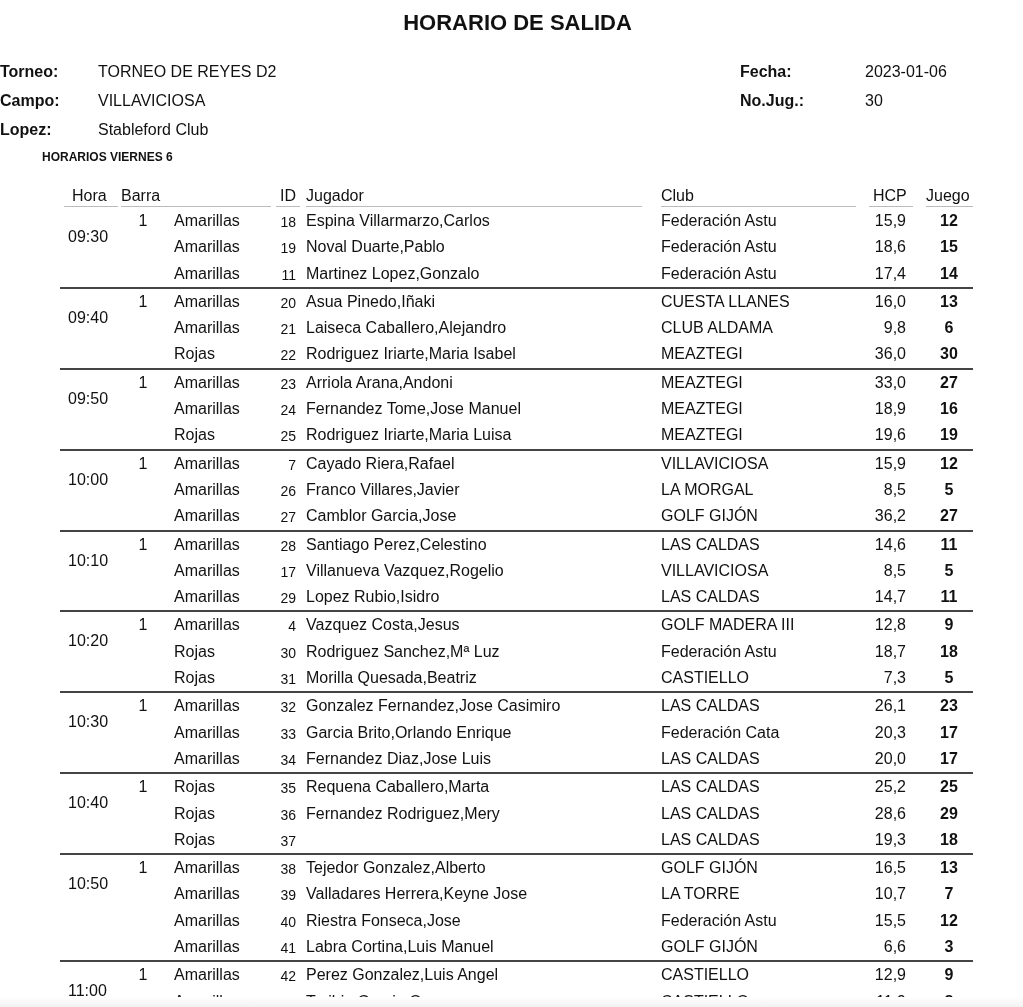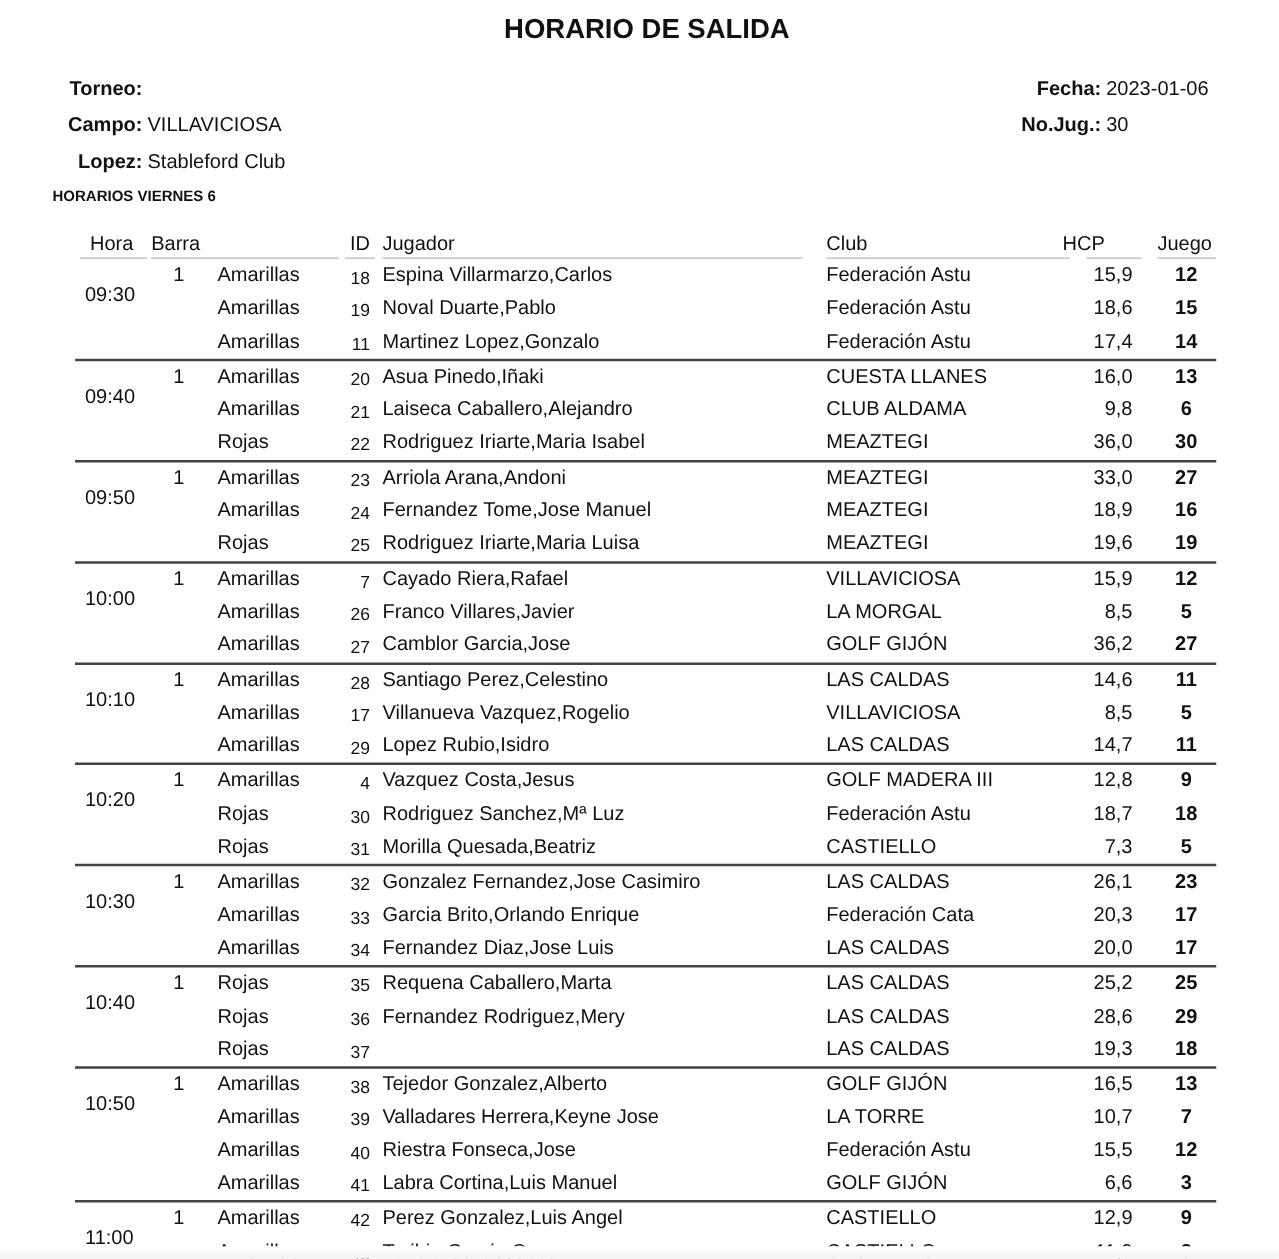--- a/index.html
+++ b/index.html
@@ -2,21 +2,21 @@
 <html><head>
 <meta charset="utf-8">
 <style>
   html, body { margin: 0; padding: 0; background: #ffffff; }
   body { width: 1023px; height: 1007px; position: relative; overflow: hidden;
          font-family: "Liberation Sans", sans-serif; color: #111; }
   .title { position: absolute; left: 0; top: 10px; width: 1035px; text-align: center;
            font-size: 22px; font-weight: bold; }
   .meta { position: absolute; font-size: 16px; line-height: 29px; }
   .meta .row { display: flex; }
-  .meta .lbl { font-weight: bold; text-align: right; margin-right: 4px; margin-left: 20px; }
+  .meta .lbl { font-weight: bold; text-align: left; margin-right: 4px; }
   .meta-left { left: 0; top: 57px; }
   .meta-left .lbl { width: 94px; }
   .meta-right { left: 740px; top: 57px; }
   .meta-right .lbl { width: 121px; }
   .section { position: absolute; left: 42px; top: 150px; font-size: 12px; font-weight: bold; }
 
   .hdr { position: absolute; top: 186px; height: 22px; font-size: 16px; }
   .hdr span { position: absolute; top: 1px; white-space: nowrap; }
   .hdr .ul { position: absolute; top: 20px; height: 1px; background: #bbb; }
 
@@ -36,20 +36,21 @@
           background: linear-gradient(#ffffff, #f2f2f2); }
 </style>
 </head>
 <body>
 
 <div class="title">HORARIO DE SALIDA</div>
 
 <div class="meta meta-left">
   <div class="row">
     <span class="lbl">Torneo:</span>
+    <span>TORNEO DE REYES D2</span>
   </div>
   <div class="row">
     <span class="lbl">Campo:</span>
     <span>VILLAVICIOSA</span>
   </div>
   <div class="row">
     <span class="lbl">Lopez:</span>
     <span>Stableford Club</span>
   </div>
 </div>
@@ -66,21 +67,21 @@
 </div>
 
 <div class="section">HORARIOS VIERNES 6</div>
 
 <div class="hdr" style="left:0;width:887px;">
   <span style="left:72px">Hora</span>
   <span style="left:121px">Barra</span>
   <span style="left:280px">ID</span>
   <span style="left:306px">Jugador</span>
   <span style="left:661px">Club</span>
-  <span style="left:850px">HCP</span>
+  <span style="left:873px">HCP</span>
   <span style="left:926px">Juego</span>
   <div class="ul" style="left:64px;width:54px"></div>
   <div class="ul" style="left:121px;width:150px"></div>
   <div class="ul" style="left:276px;width:24px"></div>
   <div class="ul" style="left:306px;width:336px"></div>
   <div class="ul" style="left:661px;width:195px"></div>
   <div class="ul" style="left:869px;width:44px"></div>
   <div class="ul" style="left:926px;width:47px"></div>
 </div>
 

